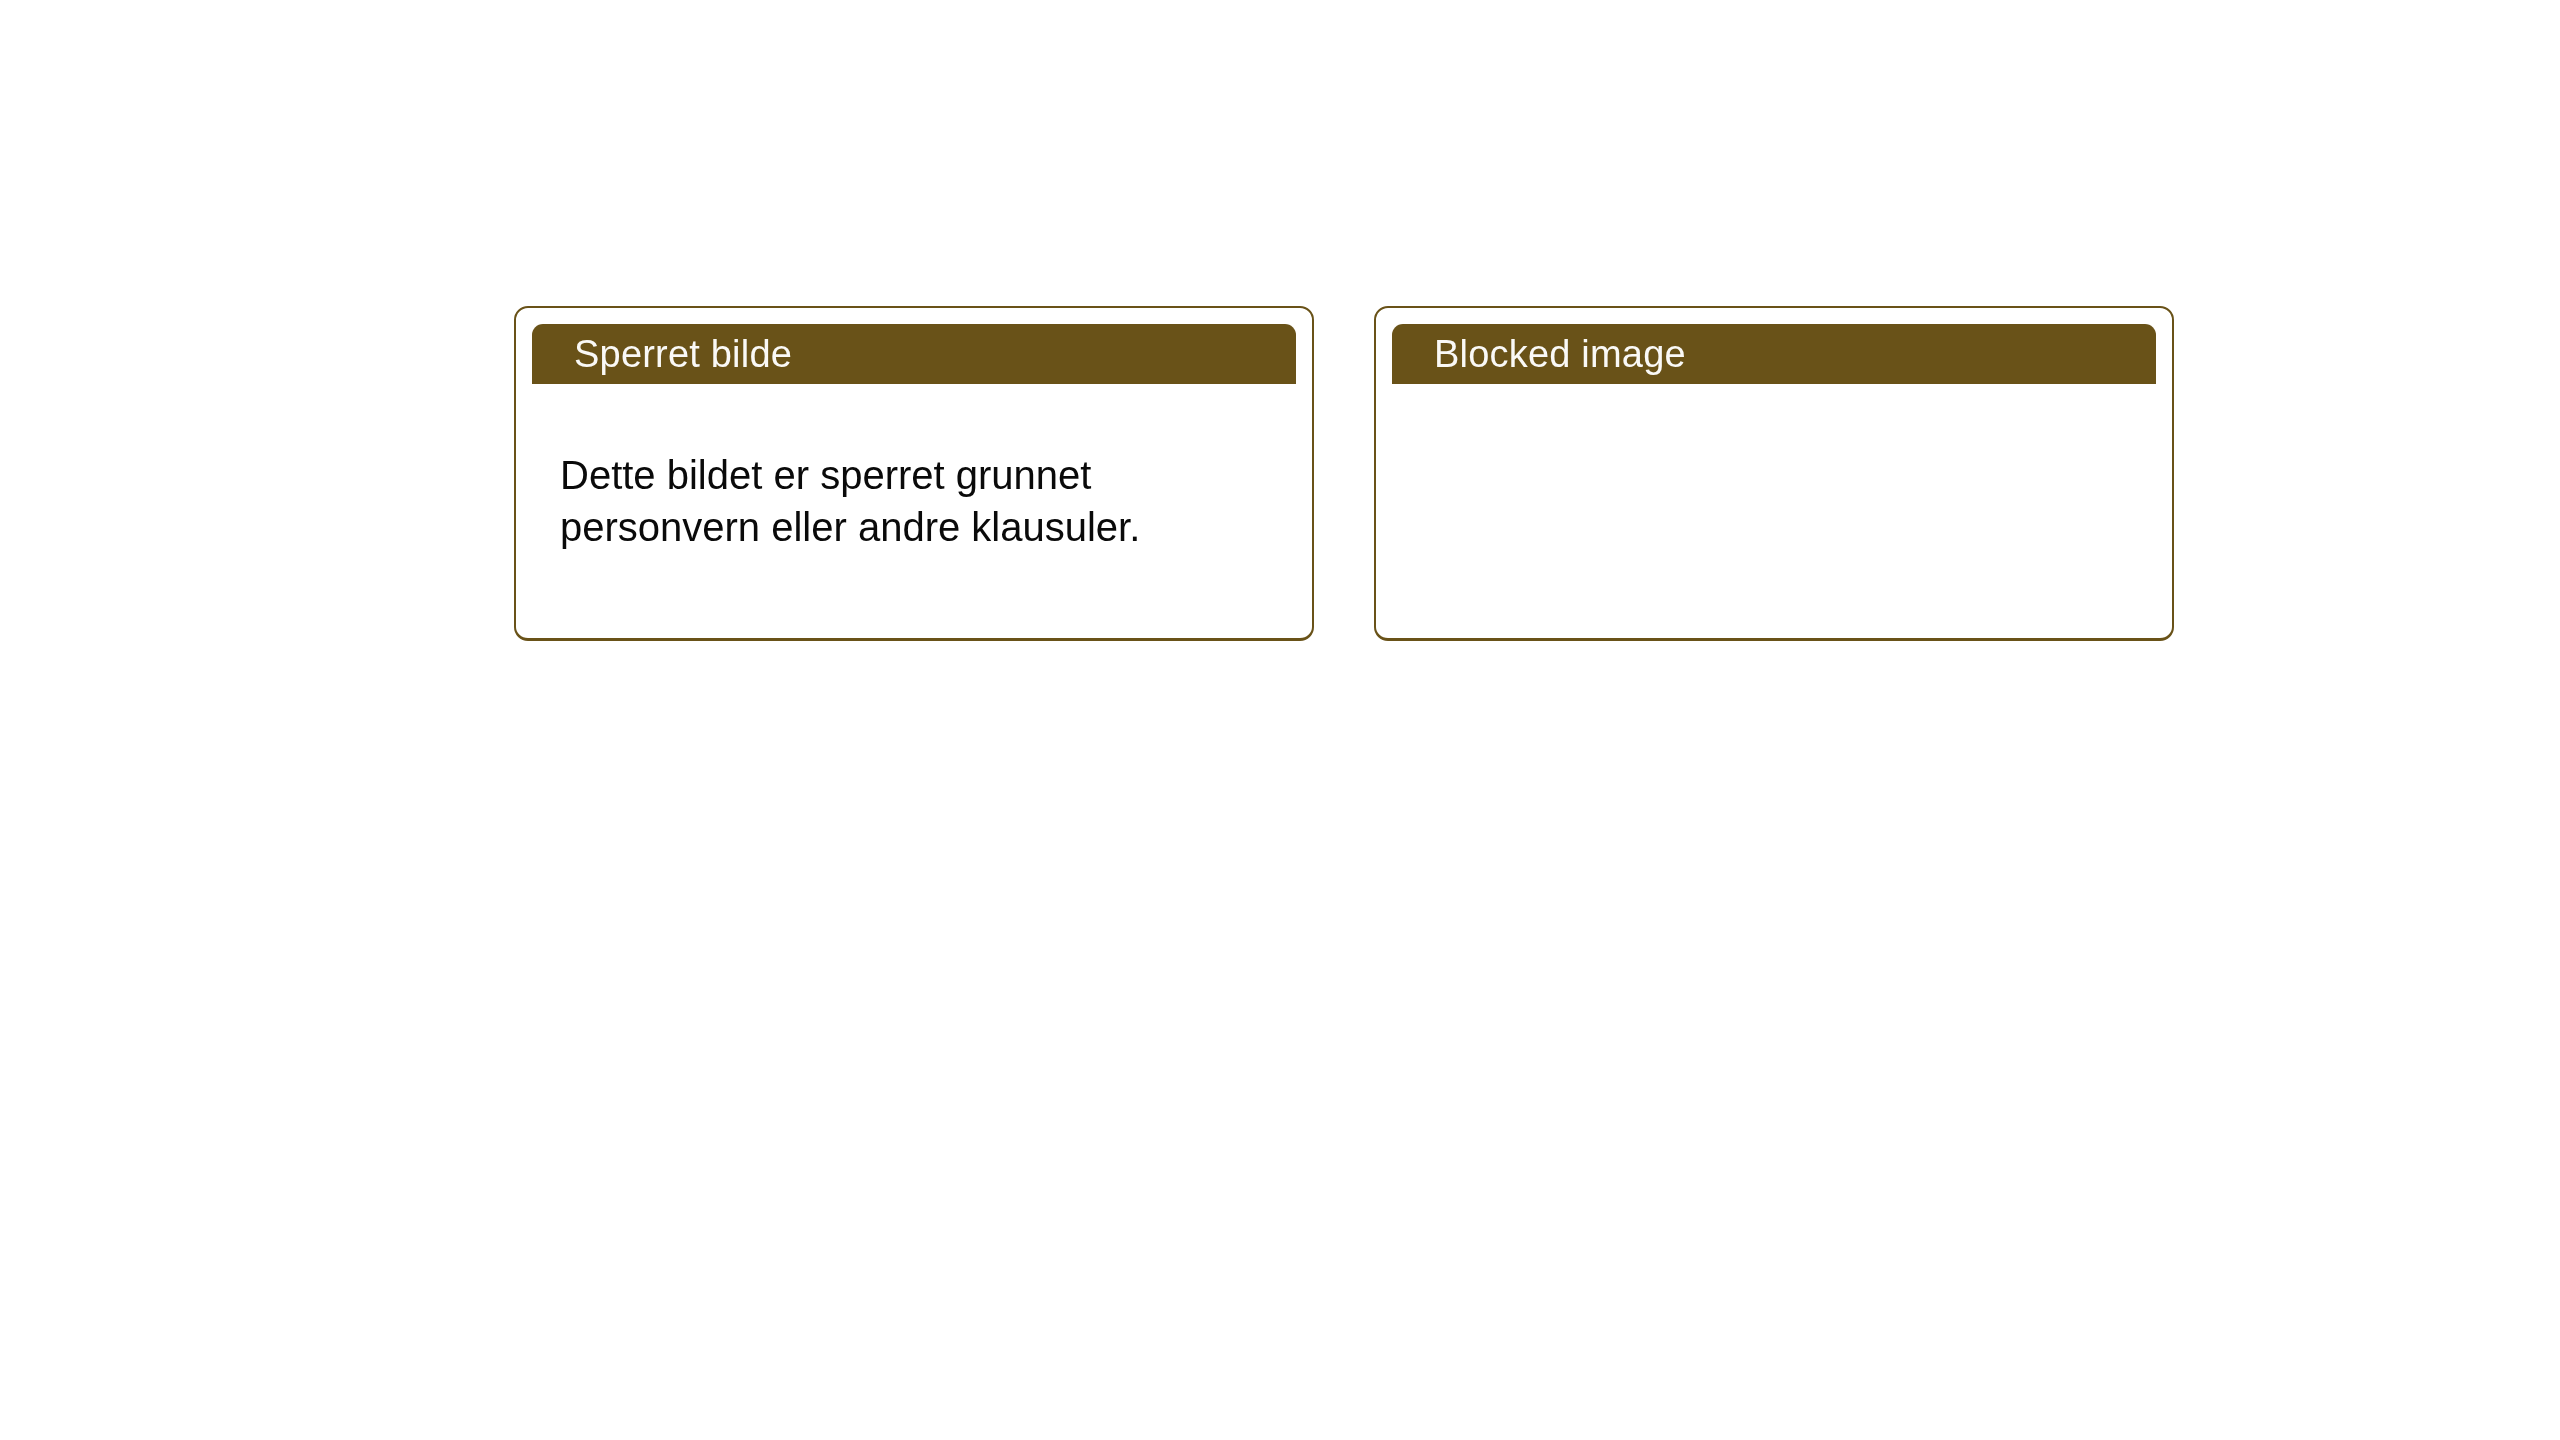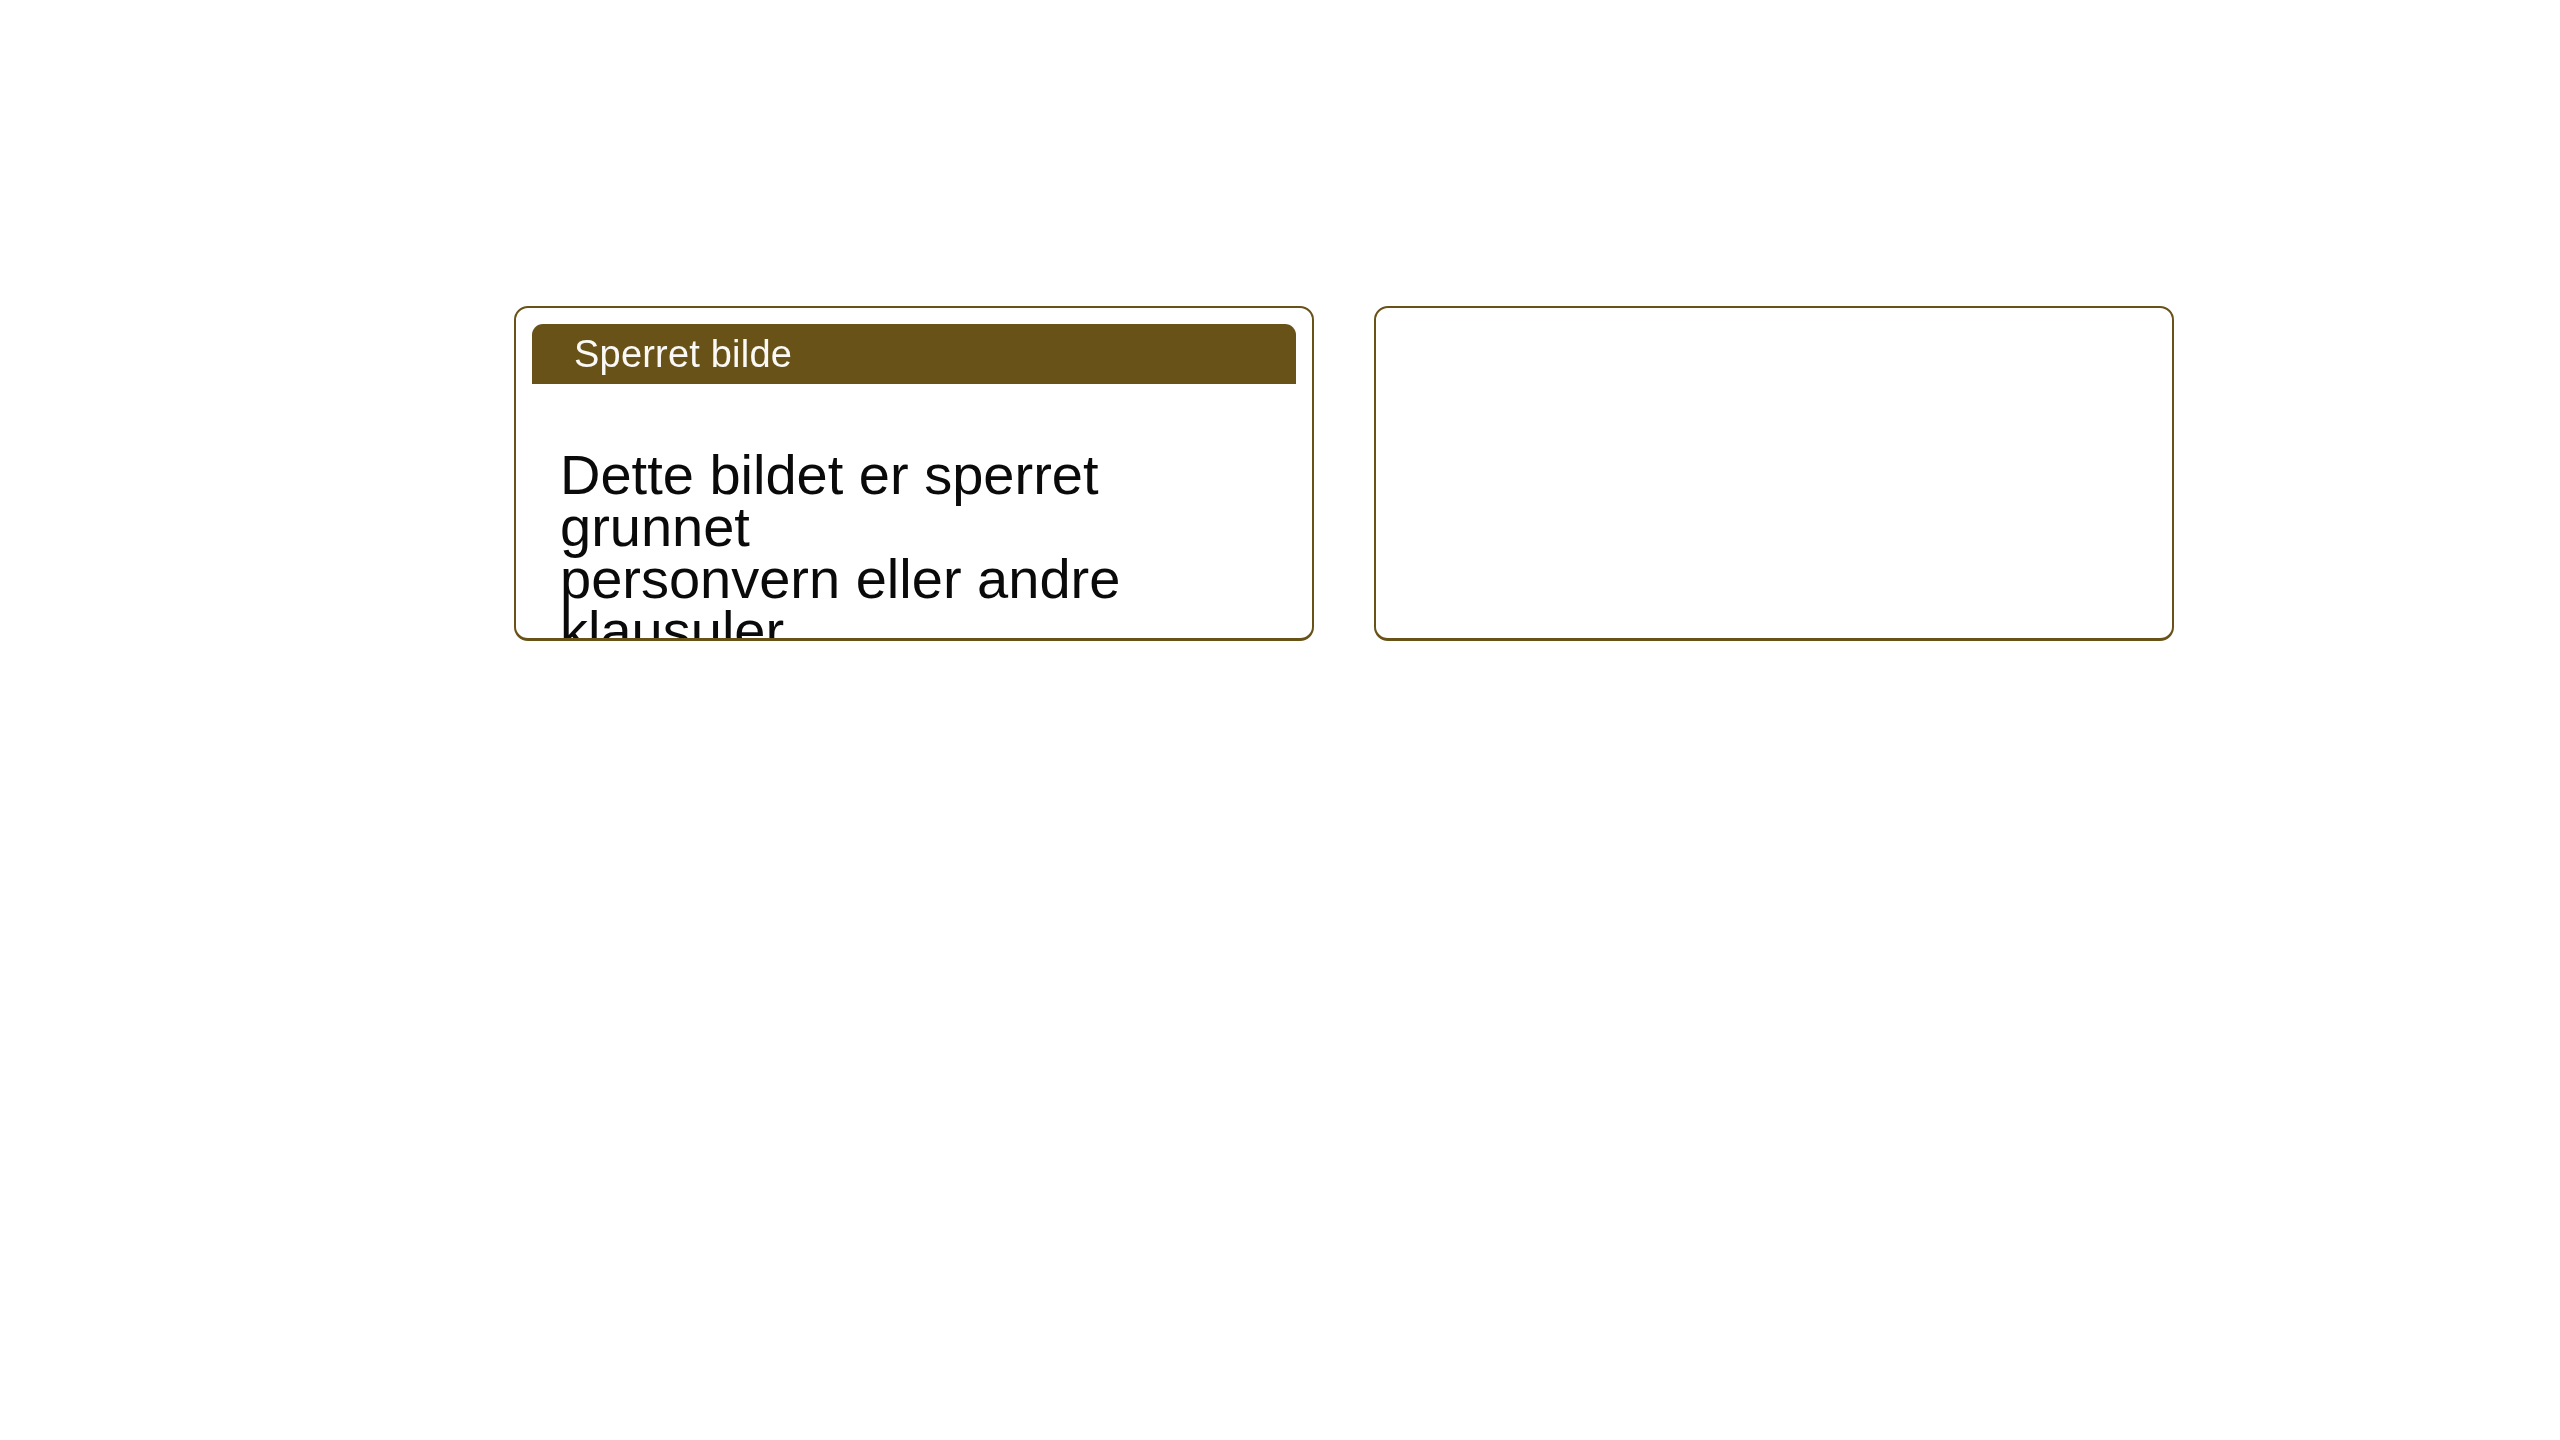--- a/index.html
+++ b/index.html
@@ -47,34 +47,37 @@
   .card-title {
     color: var(--header-text);
     font-size: 38px;
     font-weight: 400;
     letter-spacing: 0.2px;
     white-space: nowrap;
   }
   .card-body {
     padding: 49px 26px 0 28px;
     color: var(--body-text);
-    font-size: 56px;
+    font-size: 40px;
     line-height: 52px;
     white-space: pre-line;
   }
 </style>
 </head>
 <body>
 
 <div class="canvas">
 
   <div class="card card-left">
     <div class="card-header">
       <span class="card-title">Sperret bilde</span>
     </div>
     <div class="card-body">Dette bildet er sperret grunnet
 personvern eller andre klausuler.</div>
   </div>
 
   <div class="card card-right">
+    <div class="card-header">
+      <span class="card-title">Blocked image</span>
+    </div>
   </div>
 
 </div>
 
 </body></html>

